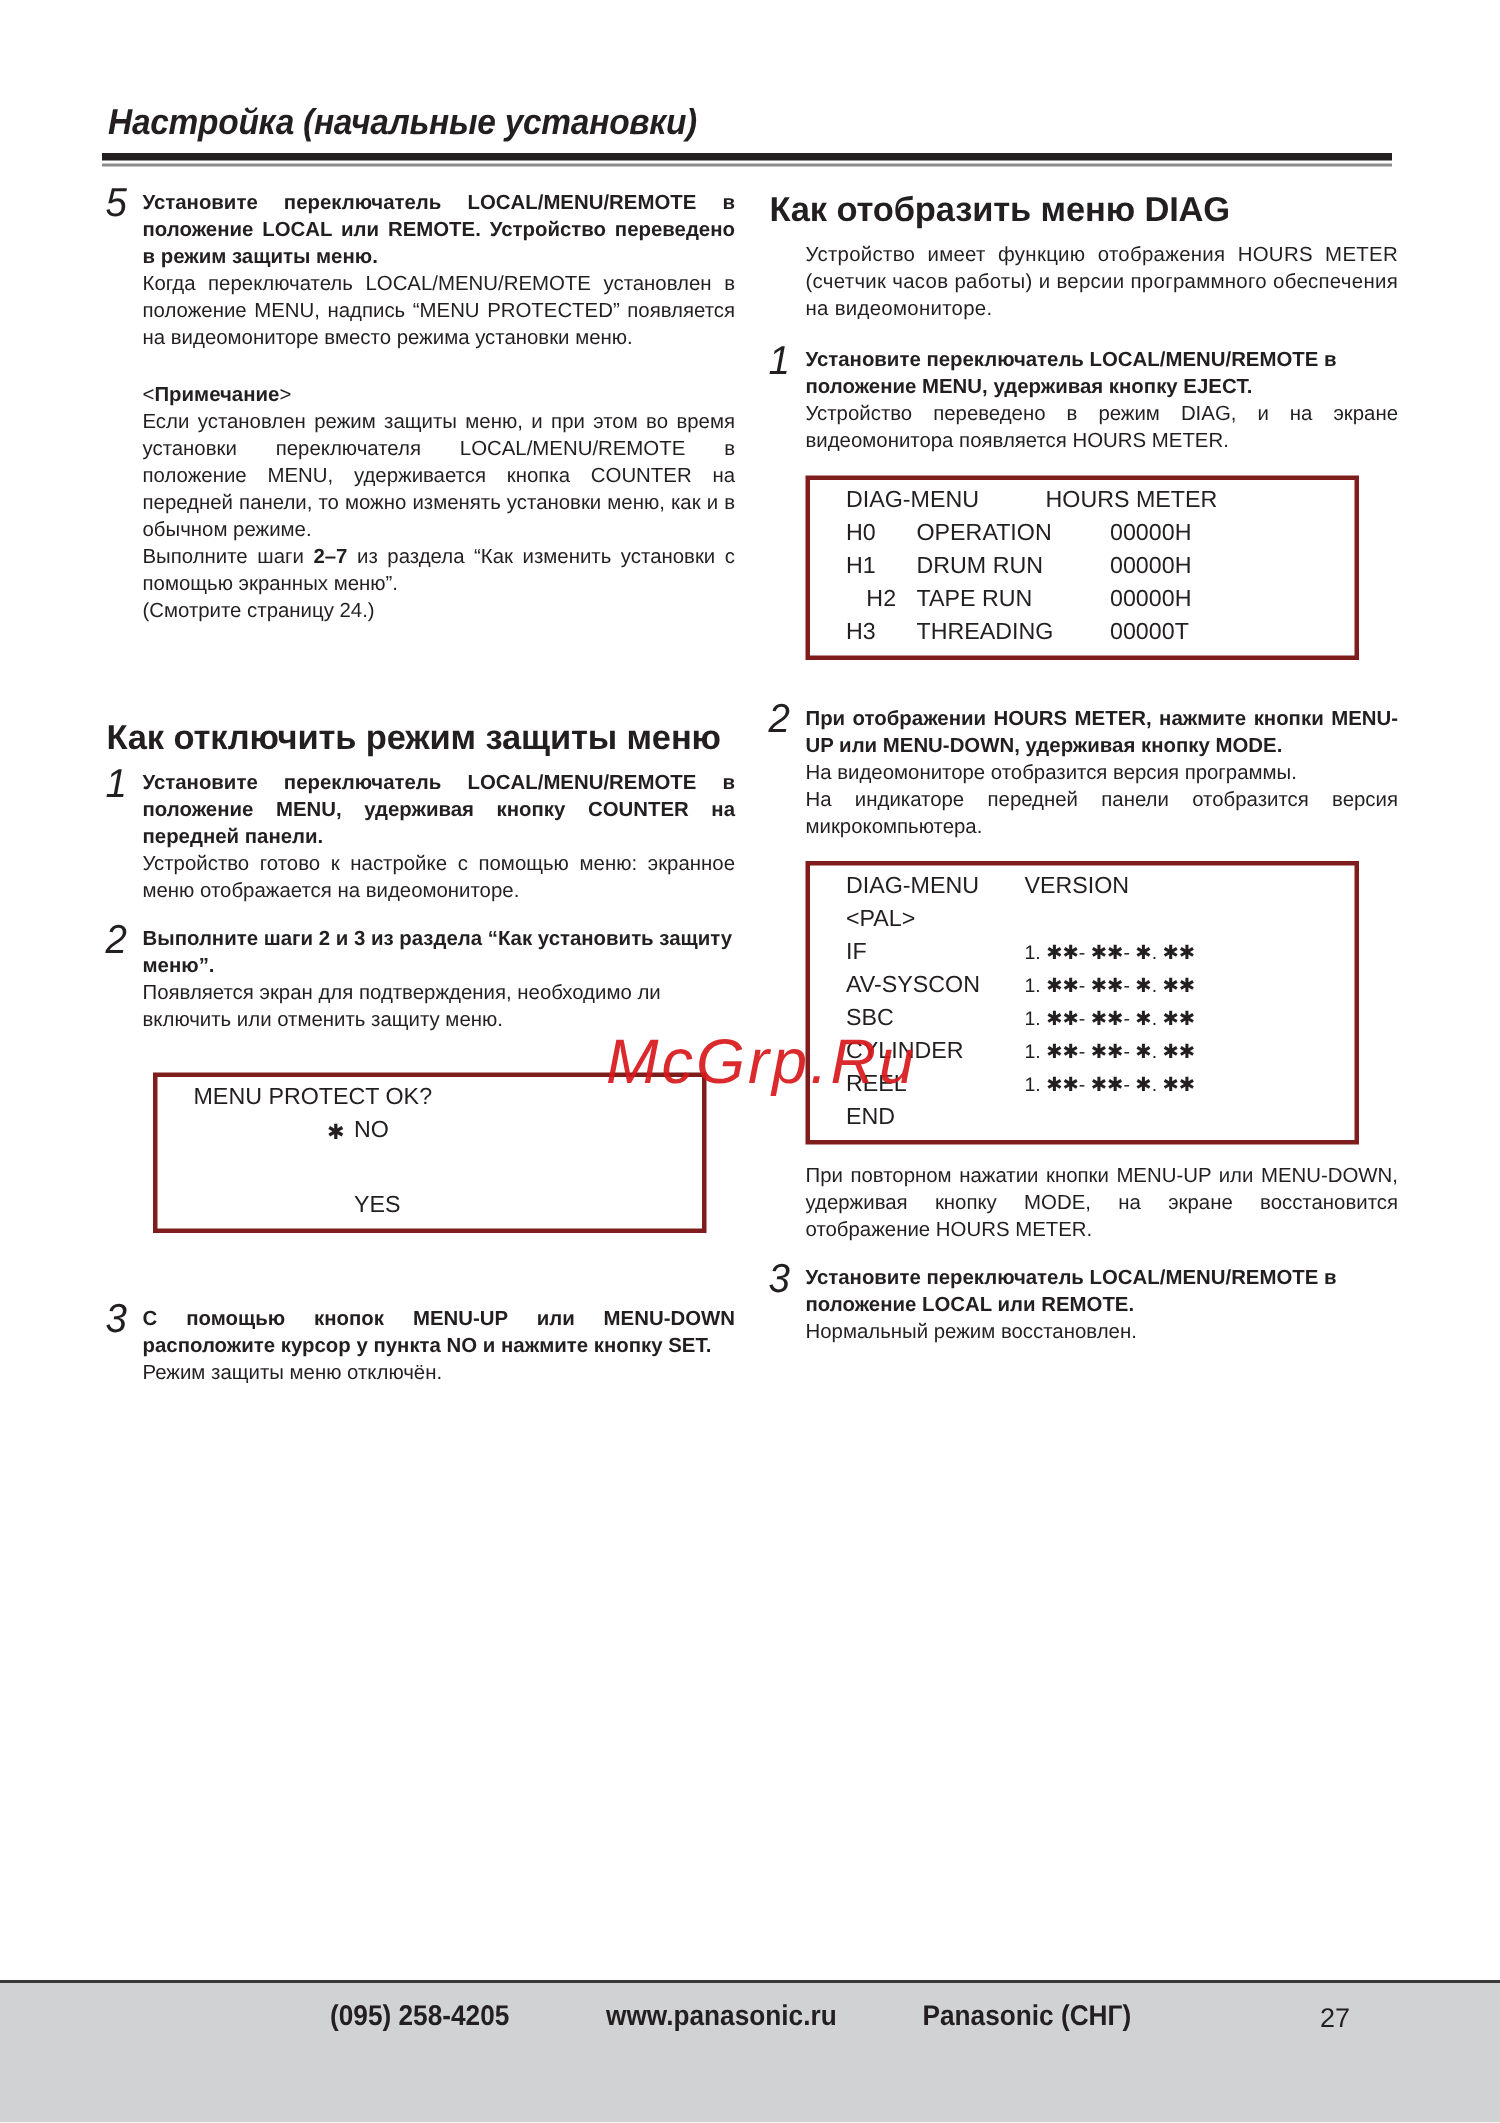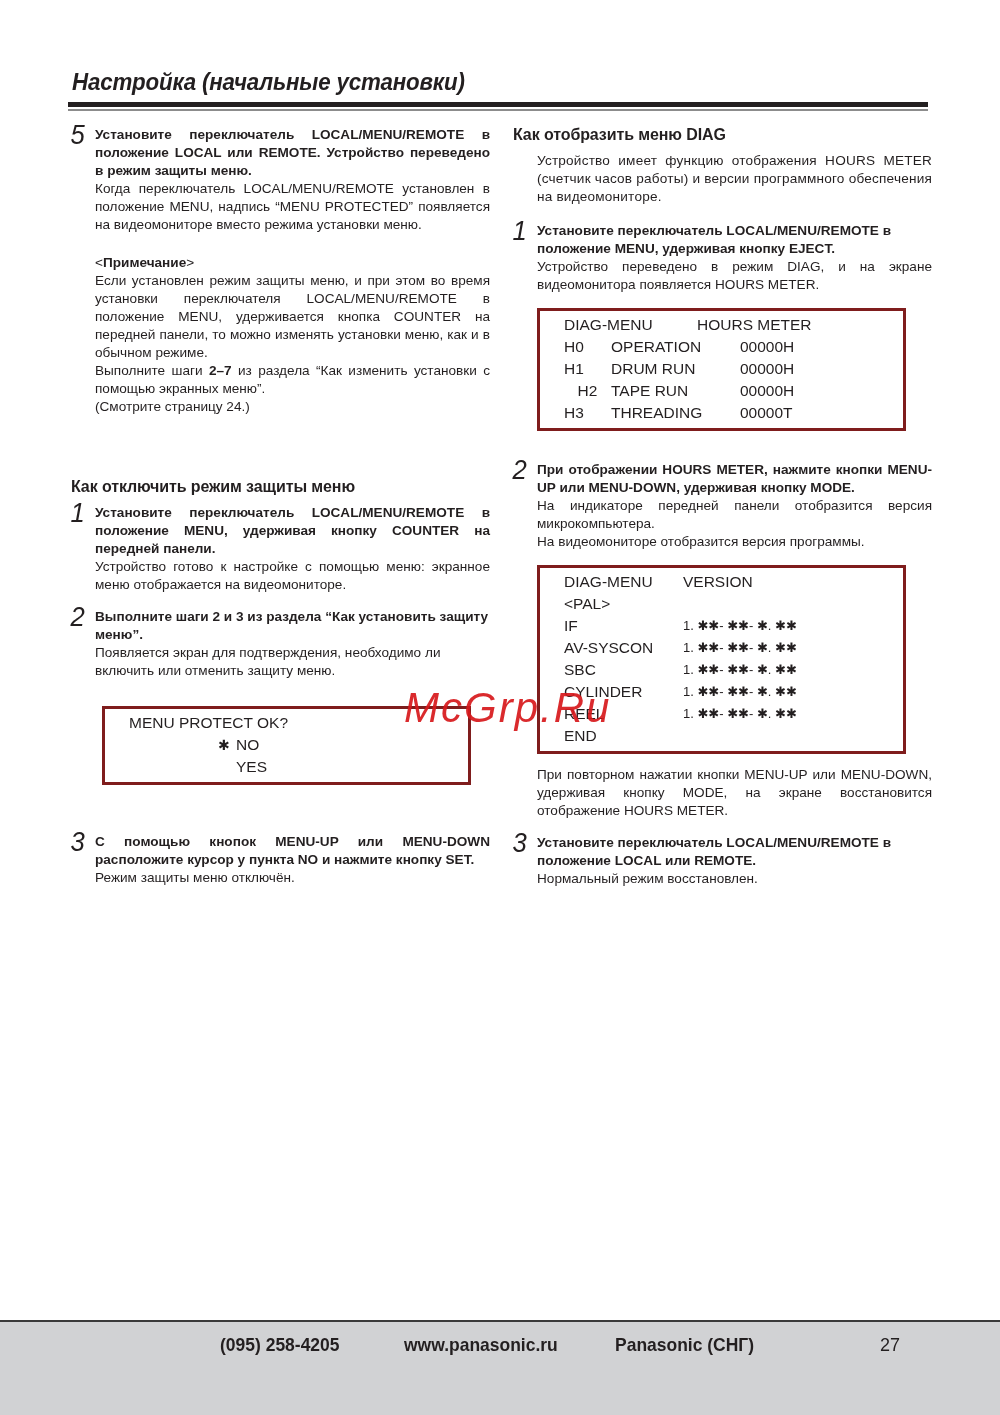--- a/index.html
+++ b/index.html
@@ -11,21 +11,21 @@
     font-size: 24px; font-weight: bold; font-style: italic;
     letter-spacing: -0.2px; transform: scaleX(0.93); transform-origin: left;
   }
   .rule-thick { position: absolute; left: 68px; top: 102px; width: 860px; height: 5px; background: #231f20; }
   .rule-thin { position: absolute; left: 68px; top: 109px; width: 860px; height: 2px; background: #8c8c8c; }
 
   .col { position: absolute; width: 420px; }
   .col-left { left: 70px; top: 126px; }
   .col-right { left: 512px; top: 126px; }
 
-  .section-title { font-size: 16px; font-weight: bold; margin-left: 1px; margin-bottom: 8px; letter-spacing: -0.1px; }
+  .section-title { font-size: 23px; font-weight: bold; margin-left: 1px; margin-bottom: 8px; letter-spacing: -0.1px; }
 
   .step { position: relative; padding-left: 25px; }
   .step-num {
     position: absolute; left: 0; top: -4px;
     font-size: 27px; font-style: italic; font-weight: normal; line-height: 1;
     transform: scaleX(0.95);
   }
   .step-head { font-size: 13.6px; font-weight: bold; line-height: 18px; }
   .body-text { font-size: 13.6px; line-height: 18px; }
   .indent { padding-left: 25px; }
@@ -92,21 +92,21 @@
     <span class="step-num">2</span>
     <div class="step-head">Выполните шаги 2 и 3 из раздела “Как установить защиту меню”.</div>
     <div class="body-text">Появляется экран для подтверждения, необходимо ли включить или отменить защиту меню.</div>
   </div>
 
   <div class="screen-box" style="margin-left:32px; width:369px; margin-bottom:48px;">
     <div class="screen-row">MENU PROTECT OK?</div>
     <div class="screen-row" style="padding-left:89px;">
       <span style="width:18px; display:inline-block; font-size:14px;">✱</span><span>NO</span>
     </div>
-    <div class="screen-row" style="padding-left:107px;">YES</div>
+    <div class="screen-row" style="padding-left:107px;margin-top:28px;">YES</div>
   </div>
 
   <div class="step">
     <span class="step-num">3</span>
     <div class="step-head justify">С помощью кнопок MENU-UP или MENU-DOWN расположите курсор у пункта NO и нажмите кнопку SET.</div>
     <div class="body-text">Режим защиты меню отключён.</div>
   </div>
 </div>
 
 <div class="col col-right">
@@ -125,22 +125,22 @@
     </div>
     <div class="screen-row"><span style="width:47px; display:inline-block;">H0</span><span style="width:129px; display:inline-block;">OPERATION</span><span>00000H</span></div>
     <div class="screen-row"><span style="width:47px; display:inline-block;">H1</span><span style="width:129px; display:inline-block;">DRUM RUN</span><span>00000H</span></div>
     <div class="screen-row"><span style="width:47px; display:inline-block;text-align:center;">H2</span><span style="width:129px; display:inline-block;">TAPE RUN</span><span>00000H</span></div>
     <div class="screen-row"><span style="width:47px; display:inline-block;">H3</span><span style="width:129px; display:inline-block;">THREADING</span><span>00000T</span></div>
   </div>
 
   <div class="step" style="margin-bottom:14px;">
     <span class="step-num">2</span>
     <div class="step-head justify">При отображении HOURS METER, нажмите кнопки MENU-UP или MENU-DOWN, удерживая кнопку MODE.</div>
+    <div class="body-text">На видеомониторе отобразится версия программы.</div>
     <div class="body-text justify">На индикаторе передней панели отобразится версия микрокомпьютера.</div>
-    <div class="body-text">На видеомониторе отобразится версия программы.</div>
   </div>
 
   <div class="screen-box" style="margin-left:25px; width:369px; margin-bottom:12px;">
     <div class="screen-row">
       <span style="width:119px; display:inline-block;">DIAG-MENU</span><span>VERSION</span>
     </div>
     <div class="screen-row">&lt;PAL&gt;</div>
     <div class="screen-row"><span style="width:119px; display:inline-block;">IF</span><span style="font-size:13px;">1. ✱✱- ✱✱- ✱. ✱✱</span></div>
     <div class="screen-row"><span style="width:119px; display:inline-block;">AV-SYSCON</span><span style="font-size:13px;">1. ✱✱- ✱✱- ✱. ✱✱</span></div>
     <div class="screen-row"><span style="width:119px; display:inline-block;">SBC</span><span style="font-size:13px;">1. ✱✱- ✱✱- ✱. ✱✱</span></div>

